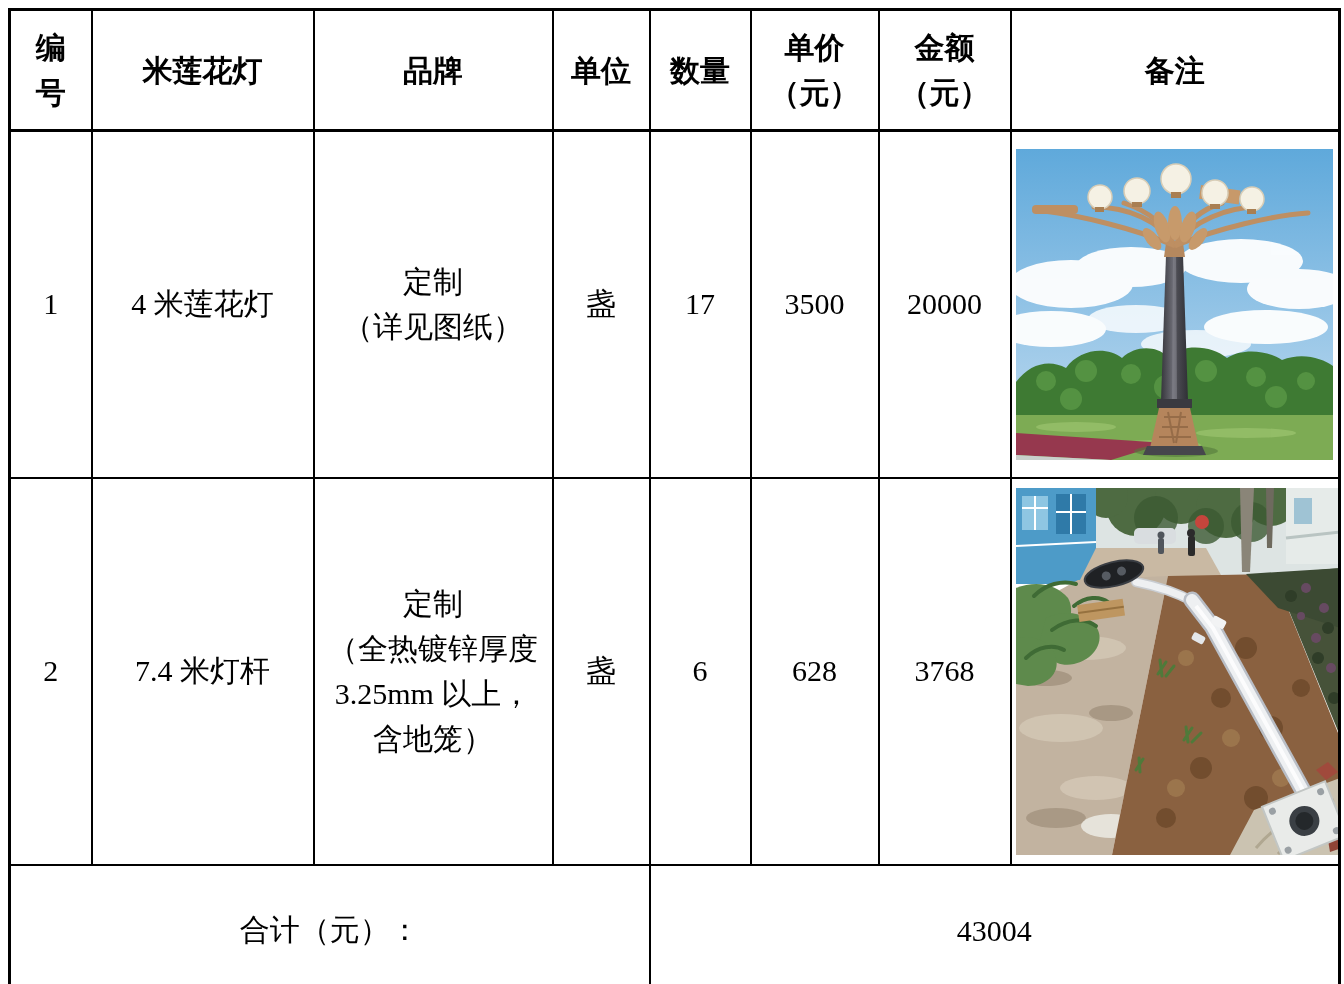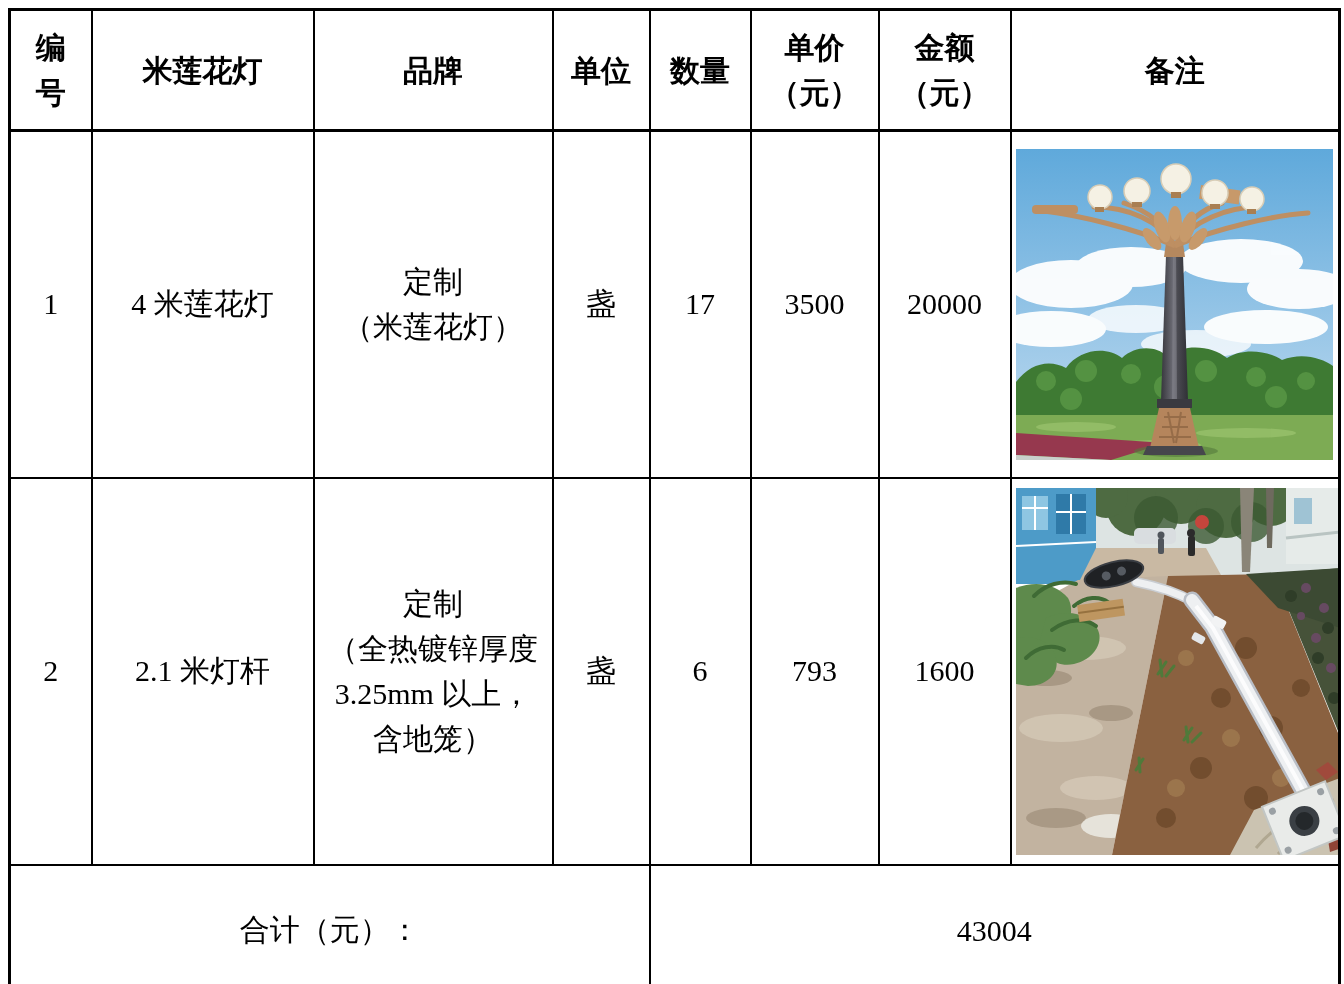--- a/index.html
+++ b/index.html
@@ -78,21 +78,21 @@
         </th>
       </tr>
     </thead>
     <tbody>
       <tr style="height:347px">
         <td>1</td>
         <td>4 米莲花灯</td>
         <td>
           <div class="brand-wrap">
             <span class="line">定制</span>
-            <span class="line">（米莲花灯）</span>
+            <span class="line">（详见图纸）</span>
           </div>
         </td>
         <td>盏</td>
         <td>17</td>
         <td>3500</td>
         <td>20000</td>
         <td class="photo-cell">
           <div class="photo-frame" id="frame-lotus">
 
             <svg viewBox="0 0 317 311" preserveAspectRatio="none">
@@ -187,31 +187,31 @@
                 <rect x="79" y="58" width="9" height="5"></rect>
                   <rect x="194" y="55" width="10" height="5"></rect>
                 <rect x="231" y="60" width="9" height="5"></rect>
               </g>
             </svg>
           </div>
         </td>
       </tr>
       <tr style="height:387px">
         <td>2</td>
-        <td>2.1 米灯杆</td>
+        <td>7.4 米灯杆</td>
         <td>
           <div class="brand-wrap">
             <span class="line">定制</span>
             <span class="line">（全热镀锌厚度 3.25mm 以上，含地笼）</span>
           </div>
         </td>
         <td>盏</td>
         <td>6</td>
-        <td>793</td>
-        <td>1600</td>
+        <td>628</td>
+        <td>3768</td>
         <td class="photo-cell">
           <div class="photo-frame" id="frame-site">
 
             <svg viewBox="0 0 324 367" preserveAspectRatio="none">
               <rect width="324" height="90" fill="#dde4e3"></rect>
 
               <g fill="#4e6b42">
                 <circle cx="120" cy="18" r="30"></circle>
                   <circle cx="165" cy="10" r="26"></circle>
                   <circle cx="210" cy="20" r="30"></circle>

